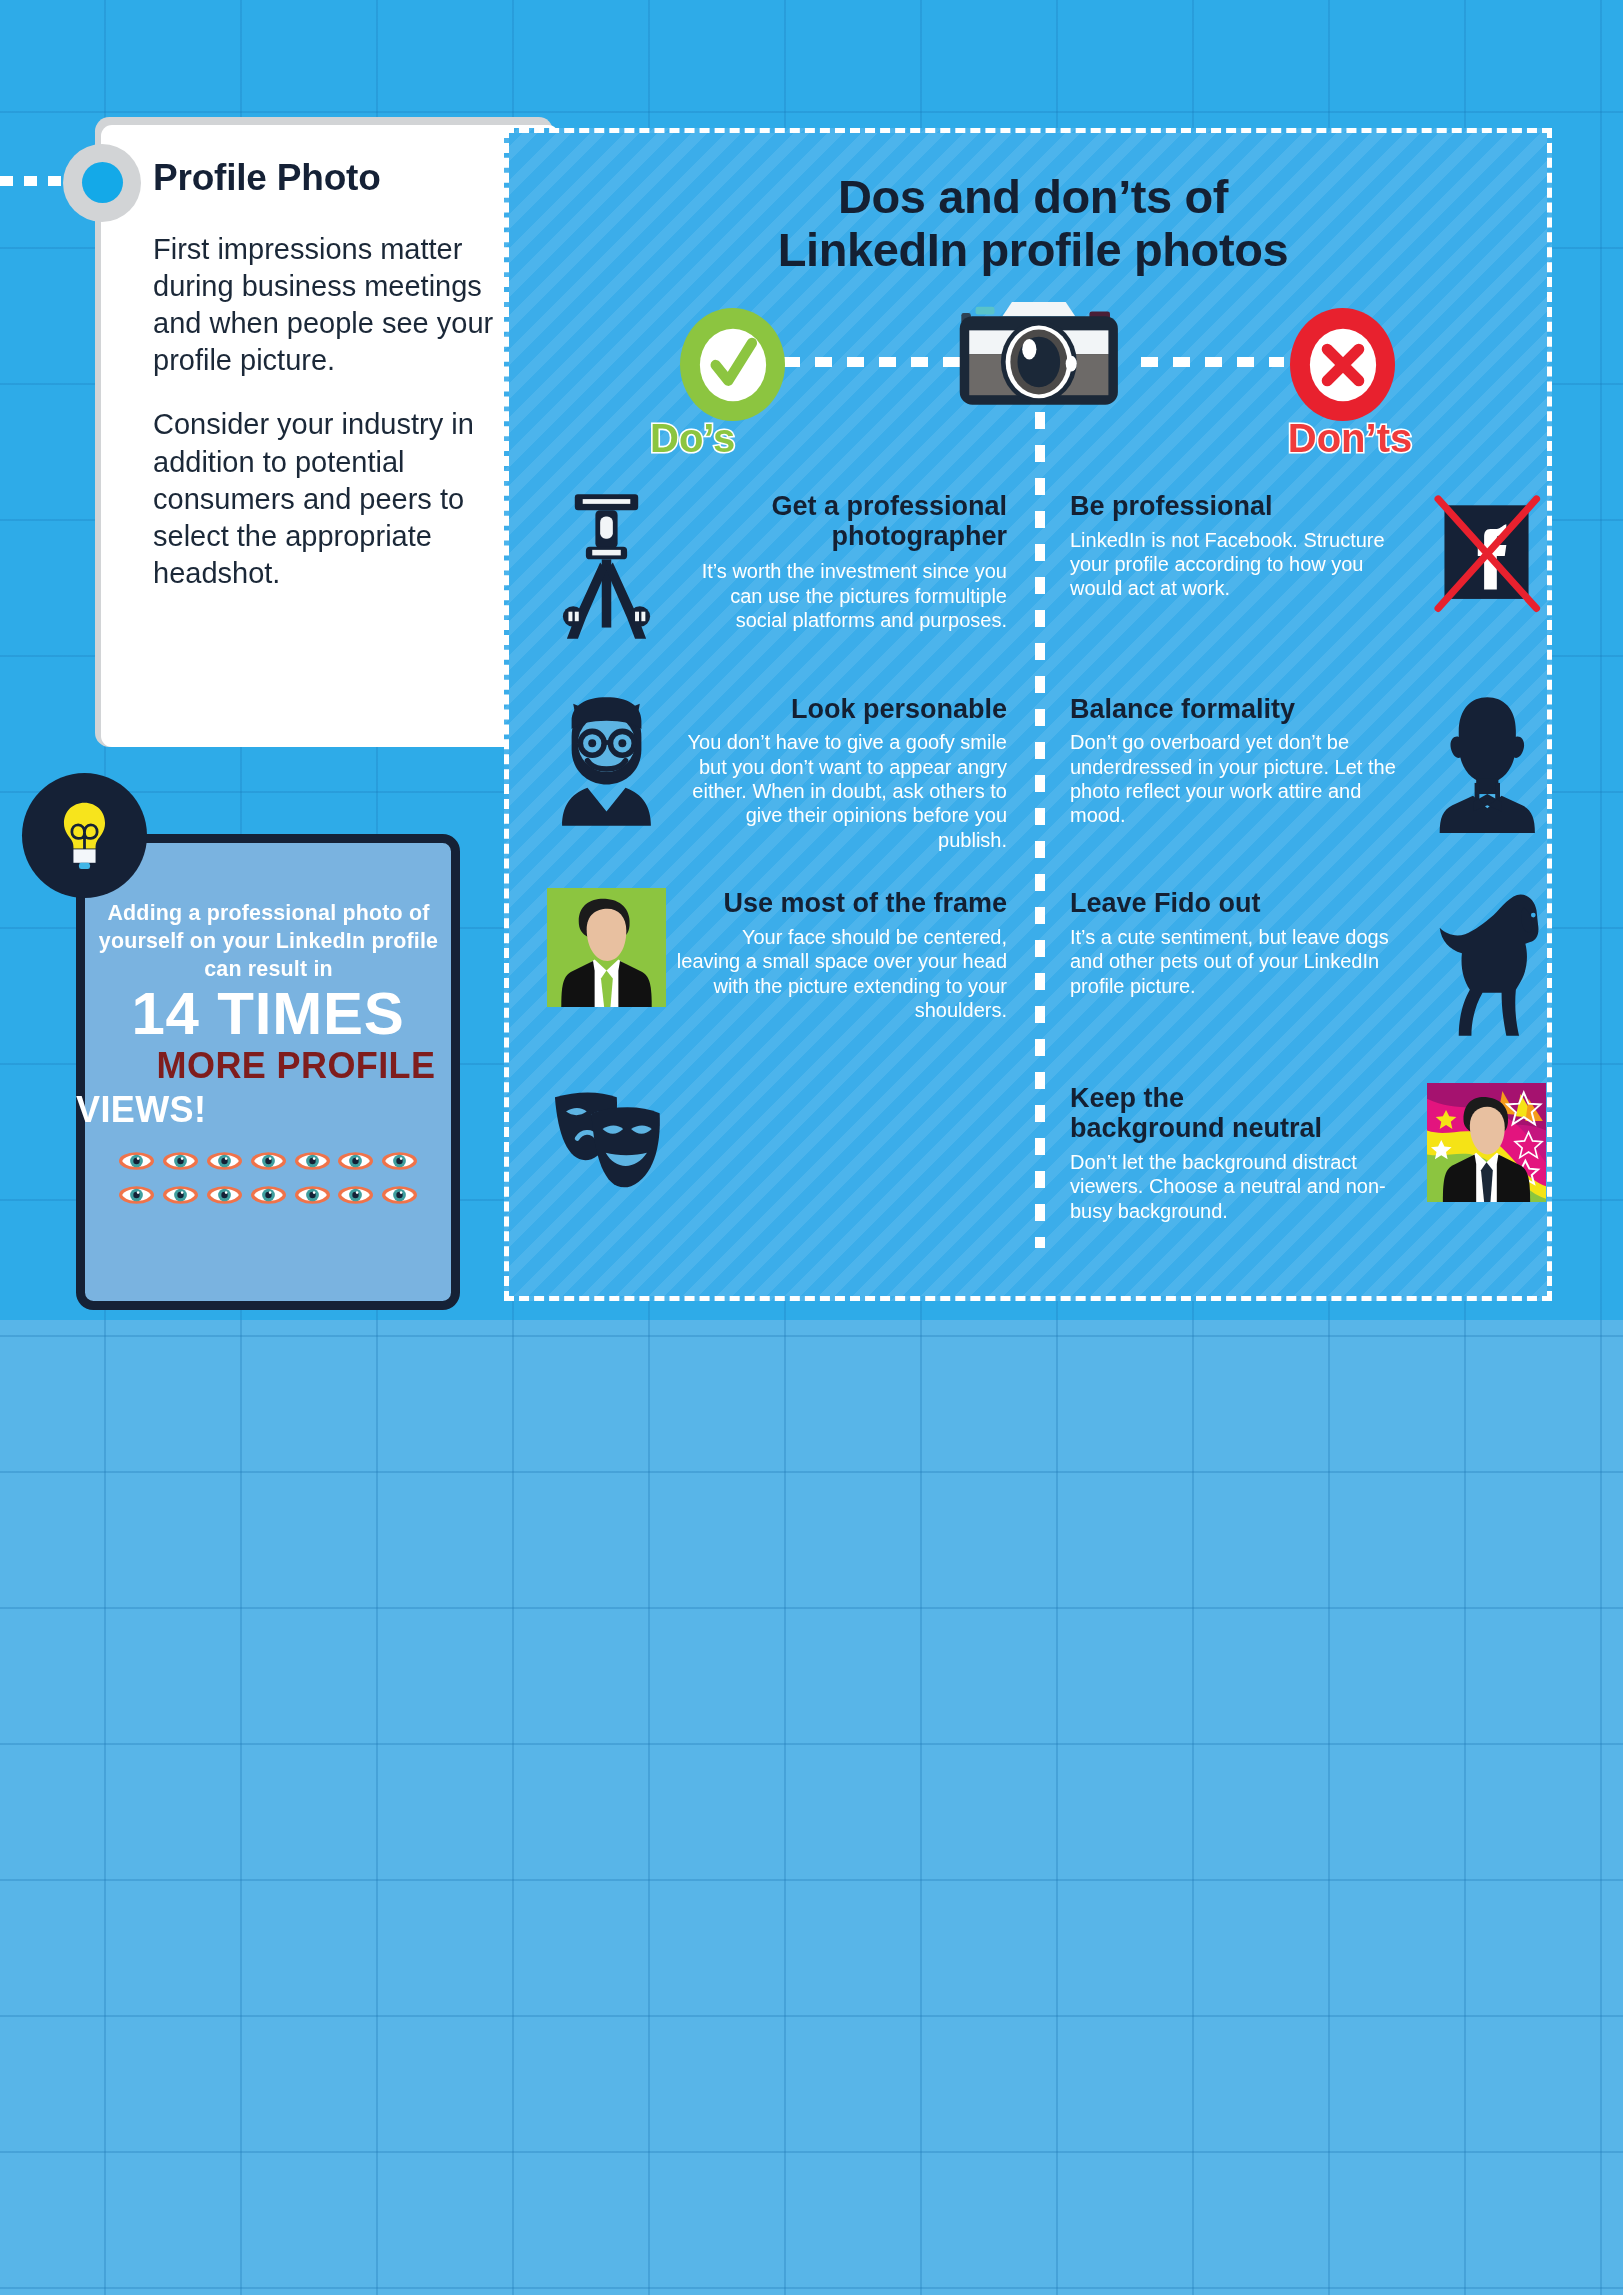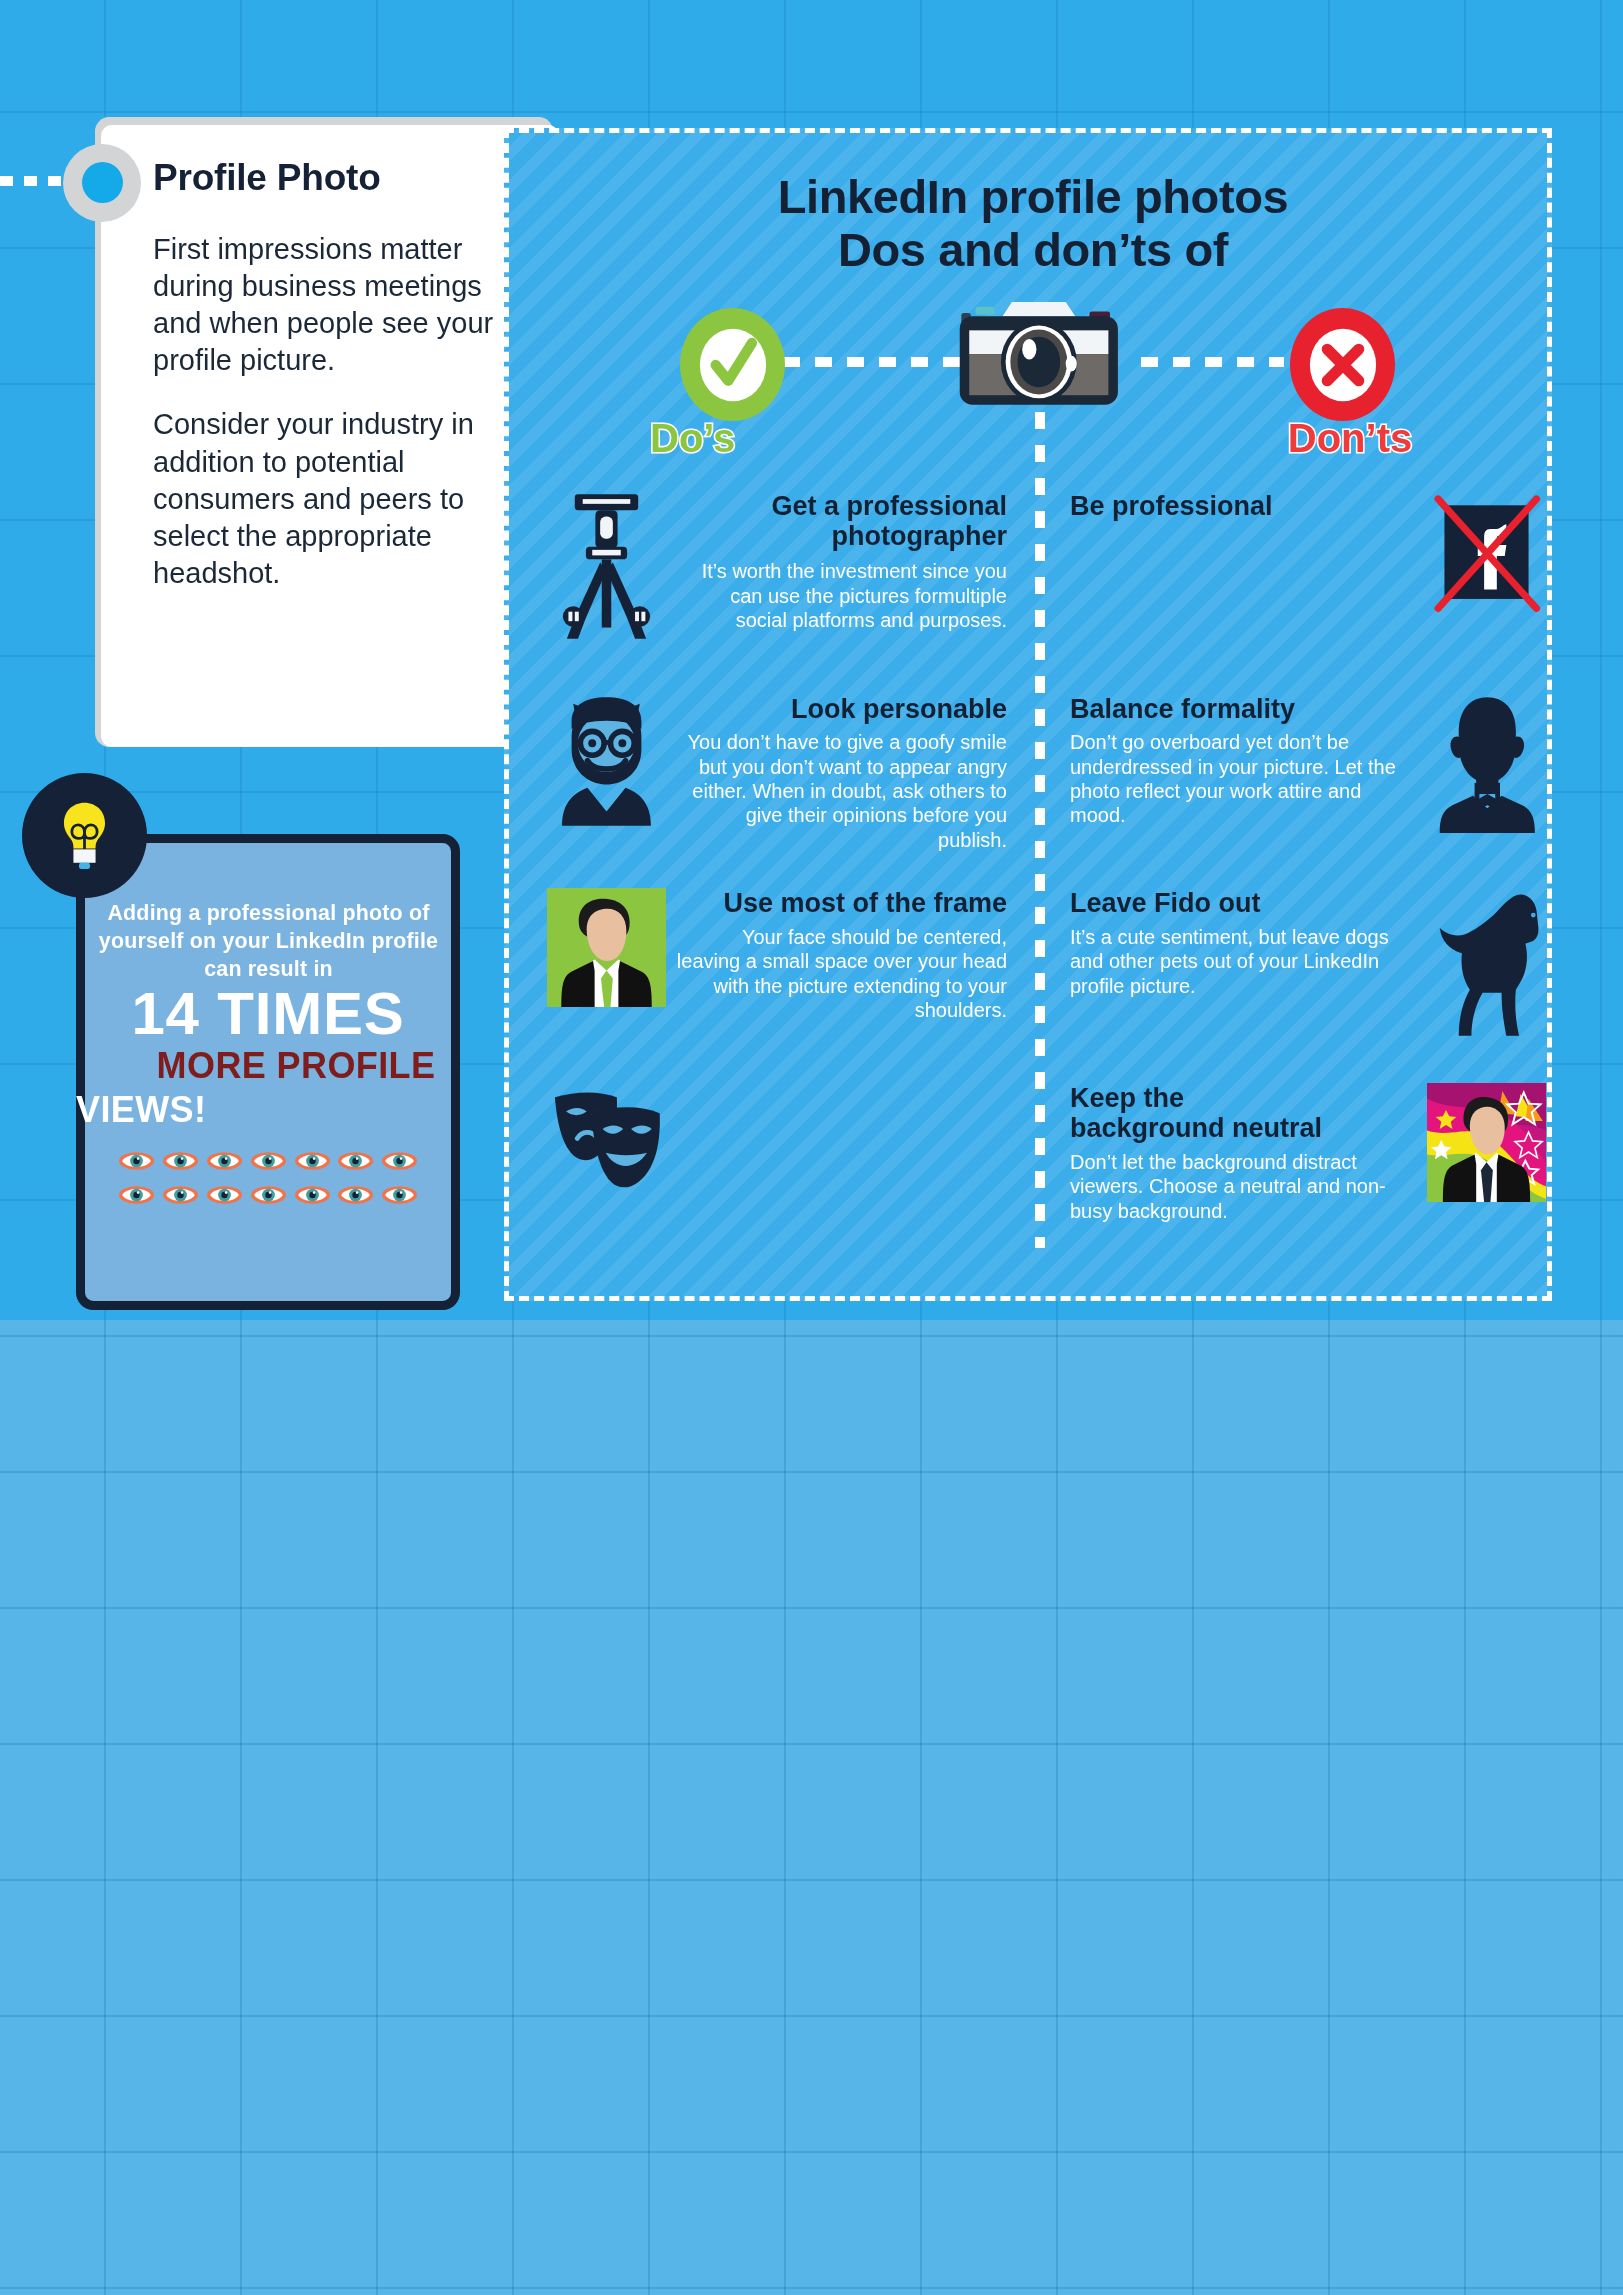--- a/index.html
+++ b/index.html
@@ -312,22 +312,22 @@
       <ellipse cx="22" cy="15" rx="22" ry="11" fill="#f0734a"></ellipse>
       <path d="M4 15 C10 5 34 5 40 15 C34 25 10 25 4 15Z" fill="#ffffff"></path>
       <circle cx="22" cy="15" r="8" fill="#3f9e9e"></circle>
       <circle cx="22" cy="15" r="4" fill="#152136"></circle>
       <circle cx="24" cy="12" r="1.6" fill="#ffffff"></circle>
     </svg>
   </div>
 
 <div id="right-panel">
   <div id="panel-title">
+    <div>Dos and don’ts of</div>
     <div>LinkedIn profile photos</div>
-    <div>Dos and don’ts of</div>
   </div>
 </div>
 
 <div id="hdr-dash-left"></div>
 <div id="hdr-dash-right"></div>
 <div id="vert-dash"></div>
 
 <div id="do-badge">
   <svg width="76" height="82" viewBox="0 0 96 104">
     <ellipse cx="48" cy="52" rx="42" ry="46" fill="#ffffff"></ellipse>
@@ -445,20 +445,21 @@
       </svg>
     </div>
   </div>
 </div>
 
 <div class="col-dont">
 
   <div class="item row-dont-1">
     <div class="item-text-dont">
       <div class="item-head">Be professional</div>
+      <div class="item-body">LinkedIn is not Facebook. Structure your profile according to how you would act at work.</div>
     </div>
     <div class="item-icon">
       <svg width="119" height="127" viewBox="0 0 150 160">
         <rect x="22" y="18" width="106" height="118" fill="#152136"></rect>
         <path d="M88 48 L80 48 C74 48 72 52 72 58 L72 68 L64 68 L64 82 L72 82 L72 124 L88 124 L88 82 L98 82 L100 68 L88 68 L88 60 C88 57 89 56 93 56 L100 56 L100 42 C97 42 92 48 88 48 Z" fill="#ffffff"></path>
         <path d="M14 10 L138 148 M138 10 L14 148" stroke="#e8212e" stroke-width="9" stroke-linecap="round"></path>
       </svg>
     </div>
   </div>
 

